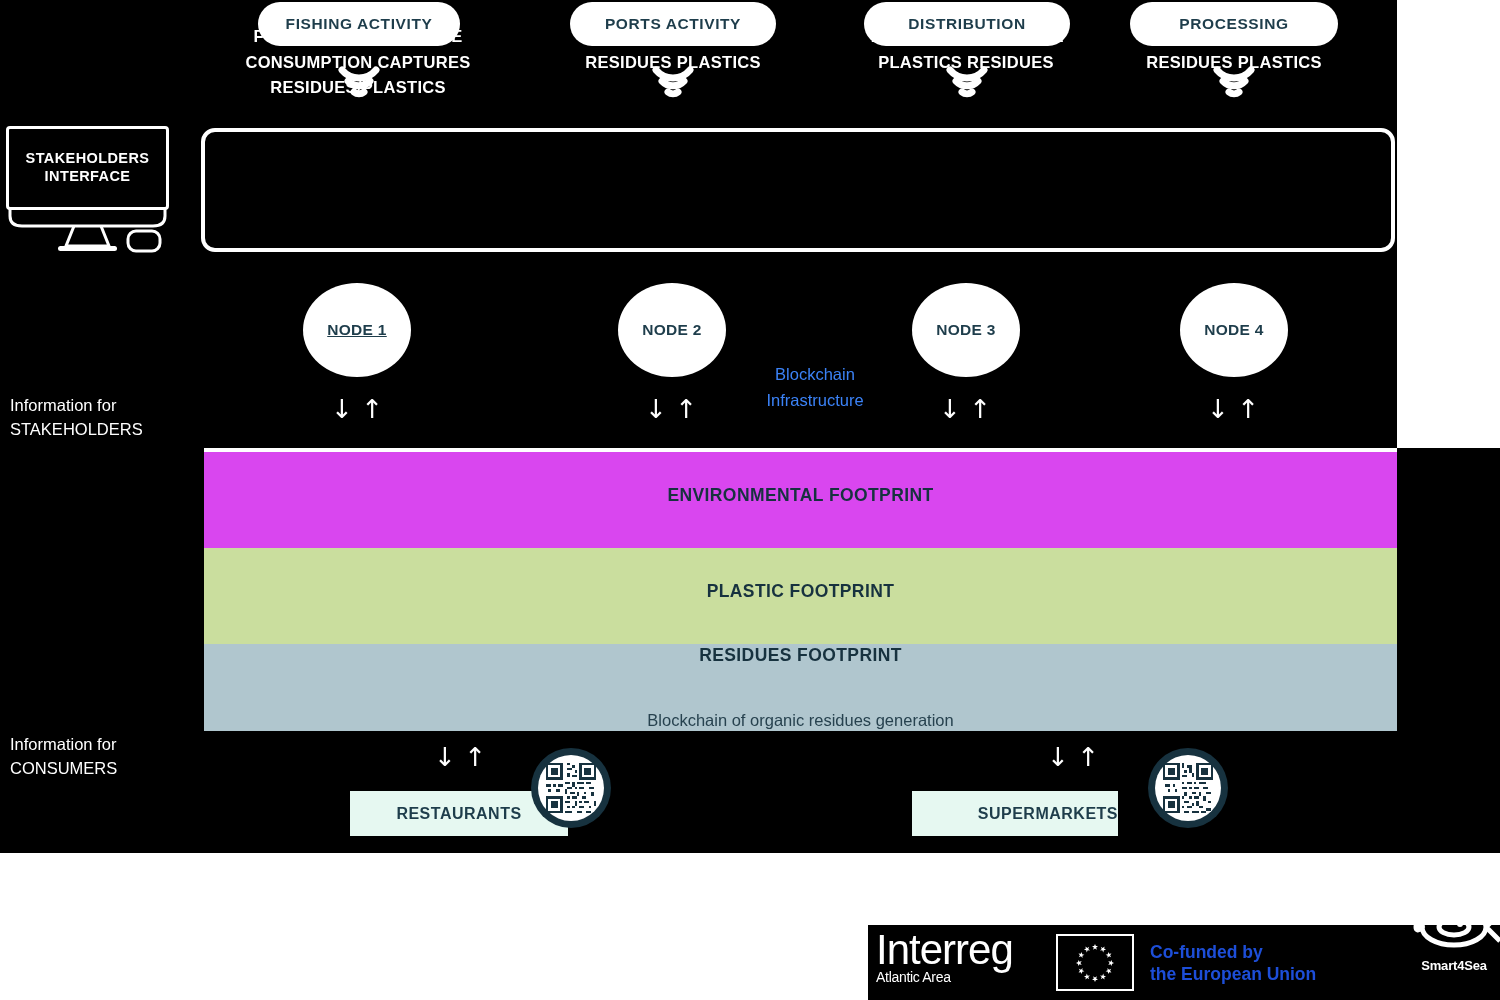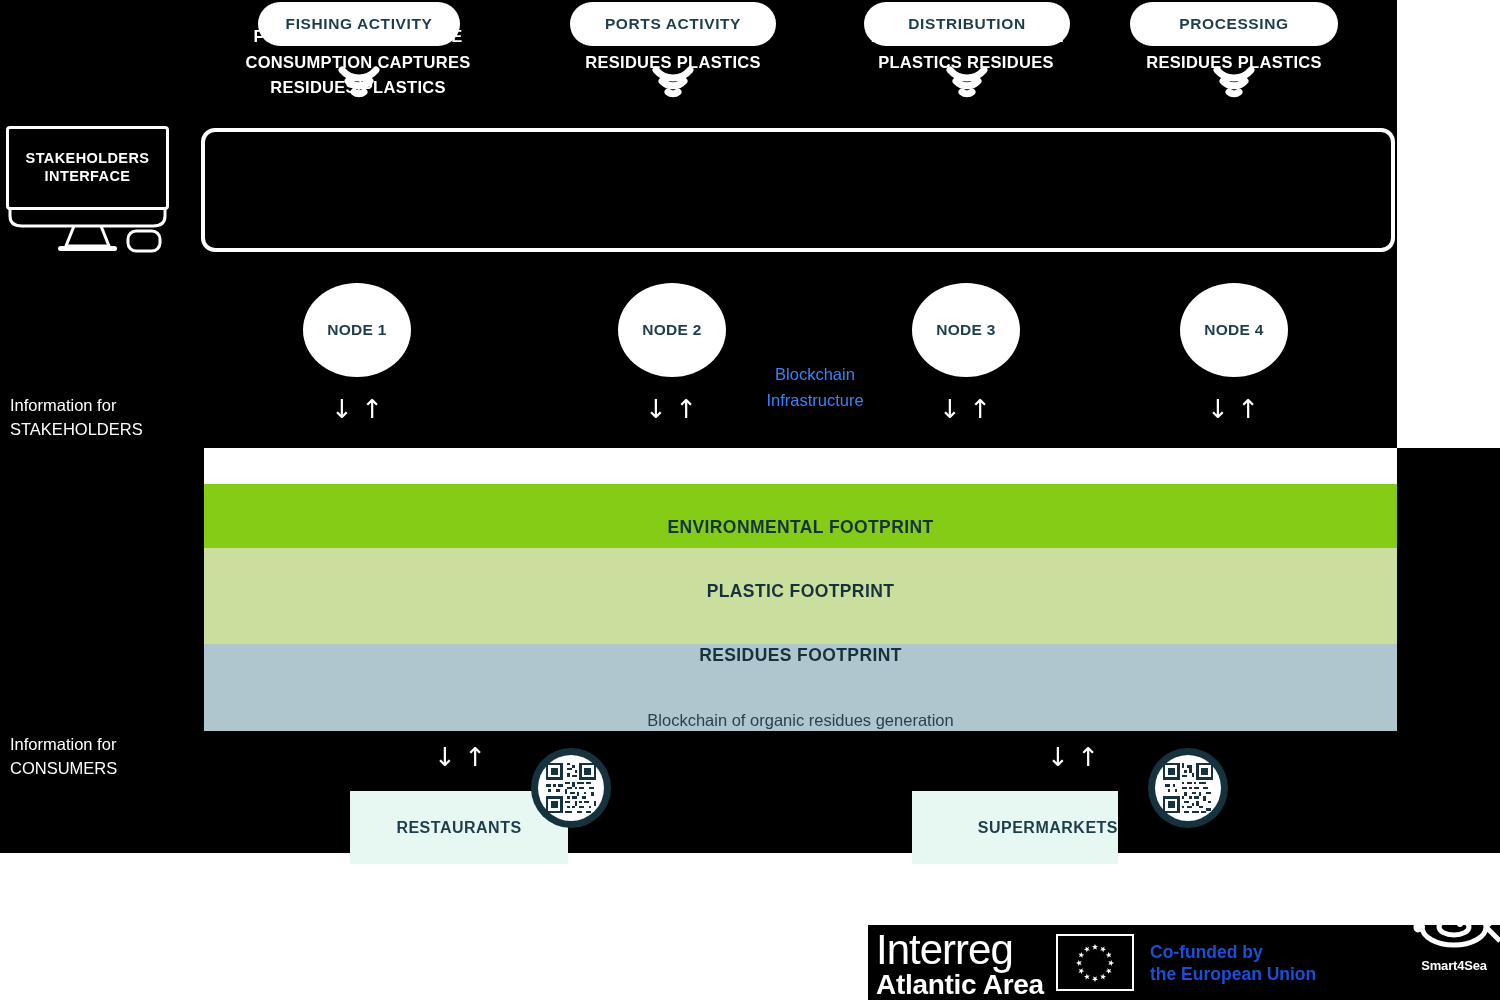--- a/index.html
+++ b/index.html
@@ -65,35 +65,35 @@
   .side-label .lvl2{display:block;}
 
   
   .band{position:absolute;left:204px;width:1193px;
         display:flex;flex-direction:column;align-items:center;justify-content:center;}
   .band .b-title{color:#17323f;font-weight:bold;font-size:17.5px;letter-spacing:.4px;margin-bottom:9px;}
   .band .b-sub{color:#27424f;font-size:16.5px;}
 
   
   .outlet{
-    position:absolute;height:73px;background:#e6f8f1;
+    position:absolute;height:45px;background:#e6f8f1;
     display:flex;align-items:center;justify-content:center;
     color:#1e3d4b;font-weight:bold;font-size:16px;letter-spacing:.5px;
   }
   .qr-badge{
     position:absolute;width:80px;height:80px;border-radius:50%;
     background:#17323f;display:flex;align-items:center;justify-content:center;
   }
   .qr-inner{width:66px;height:66px;border-radius:50%;background:#fff;
             display:flex;align-items:center;justify-content:center;}
 
   
   .logo-interreg{position:absolute;left:876px;top:930px;color:#fff;}
   .logo-interreg .l1{font-weight:normal;font-size:42px;line-height:.96;letter-spacing:-1px;}
-  .logo-interreg .l2{font-weight:bold;font-size:28px;line-height:1.05;letter-spacing:-.3px;}
+  .logo-interreg .l2{font-weight:normal;font-size:14px;line-height:1.05;letter-spacing:-.3px;}
   .eu-flag{position:absolute;left:1056px;top:934px;width:78px;height:57px;
            border:2px solid #fff;box-sizing:border-box;}
   .eu-funded{position:absolute;left:1150px;top:942px;color:#1d4ed8;font-weight:bold;
              font-size:17.5px;line-height:1.25;}
   .logo-s4s{position:absolute;left:1408px;top:901px;width:92px;height:72px;}
   .logo-s4s .s4s-text{position:absolute;left:0;bottom:0;width:92px;text-align:center;
                       color:#fff;font-weight:bold;font-size:13px;letter-spacing:-.2px;}
 </style>
 </head>
 <body>
@@ -165,21 +165,21 @@
     <rect x="122" y="25" width="32" height="20" rx="8" fill="none" stroke="#fff" stroke-width="3"></rect>
   </svg>
 </div>
 
 <div class="data-box"></div>
 <div class="data-col" style="left:222px;width:272px;">FUEL CONSUMPTION ICE CONSUMPTION CAPTURES RESIDUES/PLASTICS</div>
 <div class="data-col" style="left:546px;width:254px;">ELECTRICITY WATER RESIDUES PLASTICS</div>
 <div class="data-col" style="left:838px;width:256px;">TRANSPORT DISTANCE PLASTICS RESIDUES</div>
 <div class="data-col" style="left:1108px;width:252px;">ELECTRICITY WATER RESIDUES PLASTICS</div>
 
-<div class="node" style="left:303px;">
+<div class="node" style="left:303px;text-decoration:underline;">
   <span>NODE 1</span>
 </div>
 <div class="node" style="left:618px;">
   <span>NODE 2</span>
 </div>
 <div class="node" style="left:912px;">
   <span>NODE 3</span>
 </div>
 <div class="node" style="left:1180px;">
   <span>NODE 4</span>
@@ -197,21 +197,21 @@
 
 <div class="side-label" style="left:10px;top:394px;">
   <span>Information for</span>
   <span class="lvl2">STAKEHOLDERS</span>
 </div>
 <div class="side-label" style="left:10px;top:733px;">
   <span>Information for</span>
   <span class="lvl2">CONSUMERS</span>
 </div>
 
-<div class="band" style="top:452px;height:96px;background:#84cc16;margin-top:32px;">
+<div class="band" style="top:452px;height:96px;background:#d946ef;">
   <div class="b-title">ENVIRONMENTAL FOOTPRINT</div>
 </div>
 <div class="band" style="top:548px;height:96px;background:#cade9e;">
   <div class="b-title">PLASTIC FOOTPRINT</div>
 </div>
 <div class="band" style="top:644px;height:87px;background:#b0c6ce;gap:36px;">
   <div class="b-title">RESIDUES FOOTPRINT</div>
   <div class="b-sub">Blockchain of organic residues generation</div>
 </div>
 

